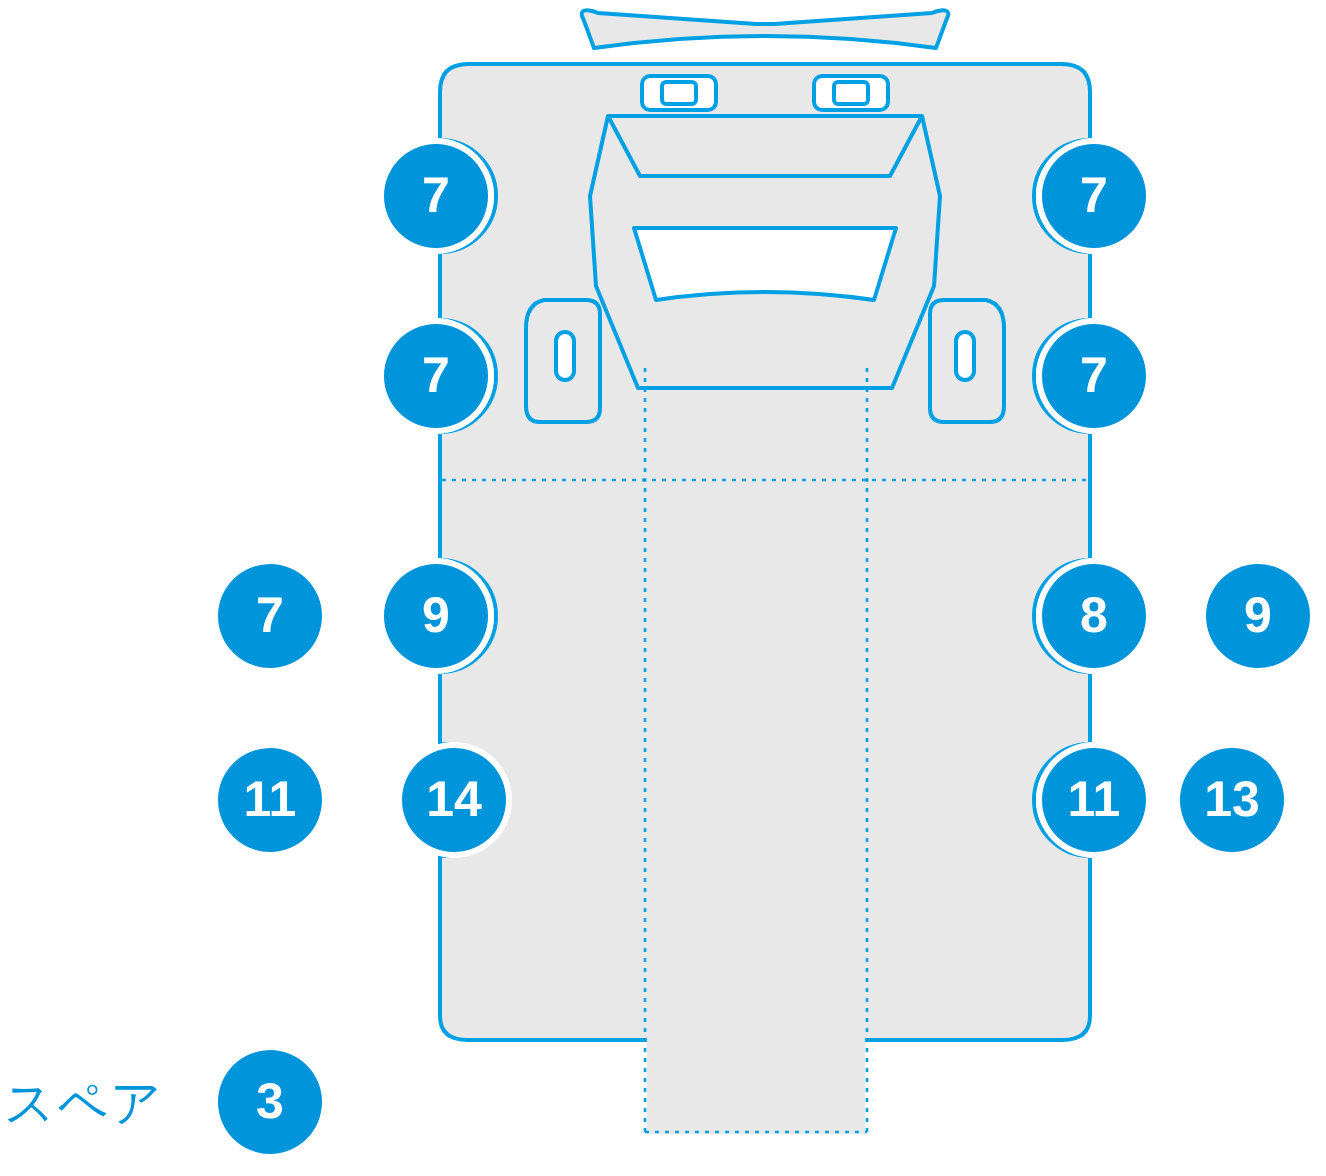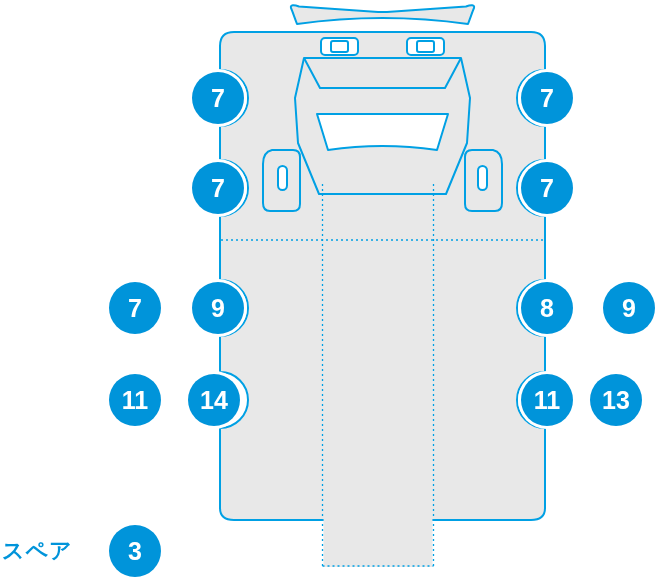--- a/index.html
+++ b/index.html
@@ -21,21 +21,21 @@
   .fill-only{fill:var(--fill);stroke:none;}
   .badge{
     position:absolute;width:52px;height:52px;border-radius:50%;
     background:var(--accent);color:#ffffff;
     display:flex;align-items:center;justify-content:center;
     font-size:25px;font-weight:bold;line-height:1;
     box-shadow:0 0 0 3px #ffffff;
   }
   .spare-label{
     position:absolute;left:2px;top:536px;height:30px;display:flex;align-items:center;
-    color:var(--accent);font-weight:bold;font-size:22px;letter-spacing:1px;
+    color:var(--accent);font-weight:normal;font-size:25px;letter-spacing:1px;
   }
 </style>
 </head>
 <body>
 
 <div class="stage">
   <svg width="663" height="588" viewBox="0 0 663 588">
 
     <path class="body-fill" d="M 297,24 C 294,16 292,10 291,8 C 290,4.5 294,4.5 299,6.5 L 378,12 L 387,12 L 466,6.5 C 471,4.5 475,4.5 474,8 C 473,10 471,16 468,24 C 411,16 354,16 297,24 Z"></path>
 
@@ -76,18 +76,18 @@
 
 <div class="badge" style="left:192px;top:72px;">7</div>
 <div class="badge" style="left:521px;top:72px;">7</div>
 <div class="badge" style="left:192px;top:162px;">7</div>
 <div class="badge" style="left:521px;top:162px;">7</div>
 <div class="badge" style="left:109px;top:282px;">7</div>
 <div class="badge" style="left:192px;top:282px;">9</div>
 <div class="badge" style="left:521px;top:282px;">8</div>
 <div class="badge" style="left:603px;top:282px;">9</div>
 <div class="badge" style="left:109px;top:374px;">11</div>
-<div class="badge" style="left:188px;top:374px;">14</div>
+<div class="badge" style="left:201px;top:374px;">14</div>
 <div class="badge" style="left:521px;top:374px;">11</div>
 <div class="badge" style="left:590px;top:374px;">13</div>
 
 <div class="spare-label">スペア</div>
 <div class="badge" style="left:109px;top:525px;">3</div>
 
 </body></html>

